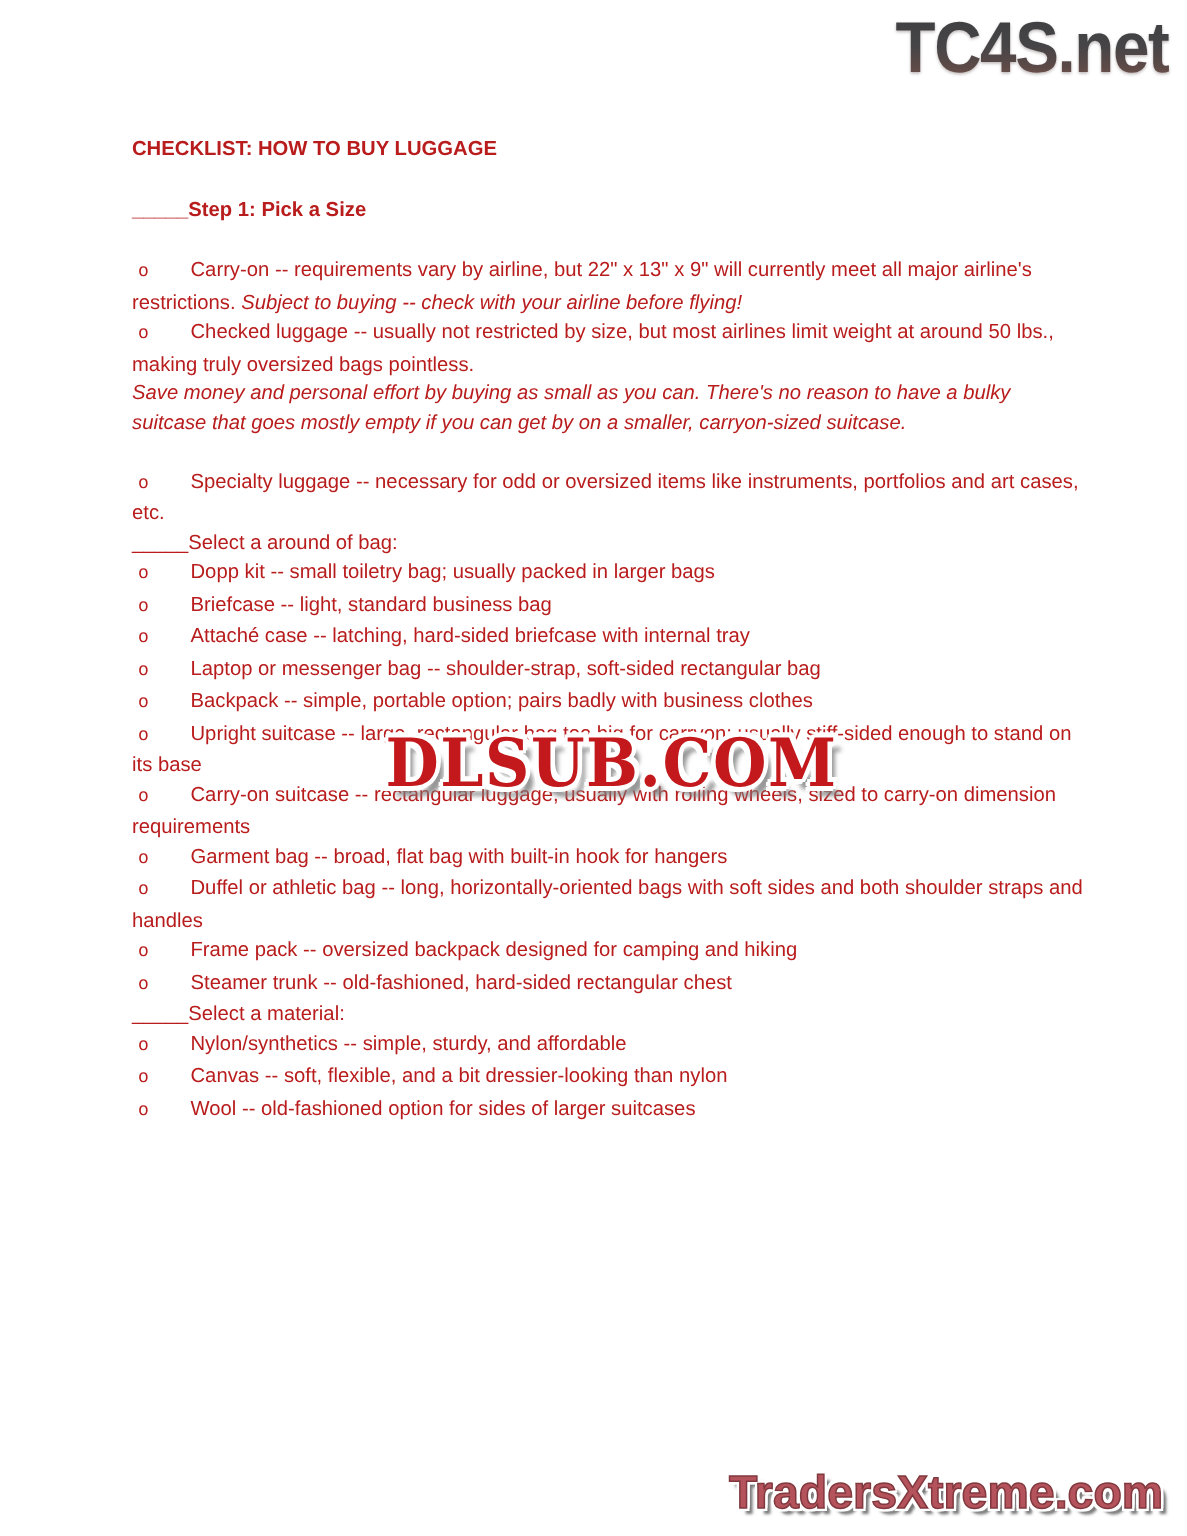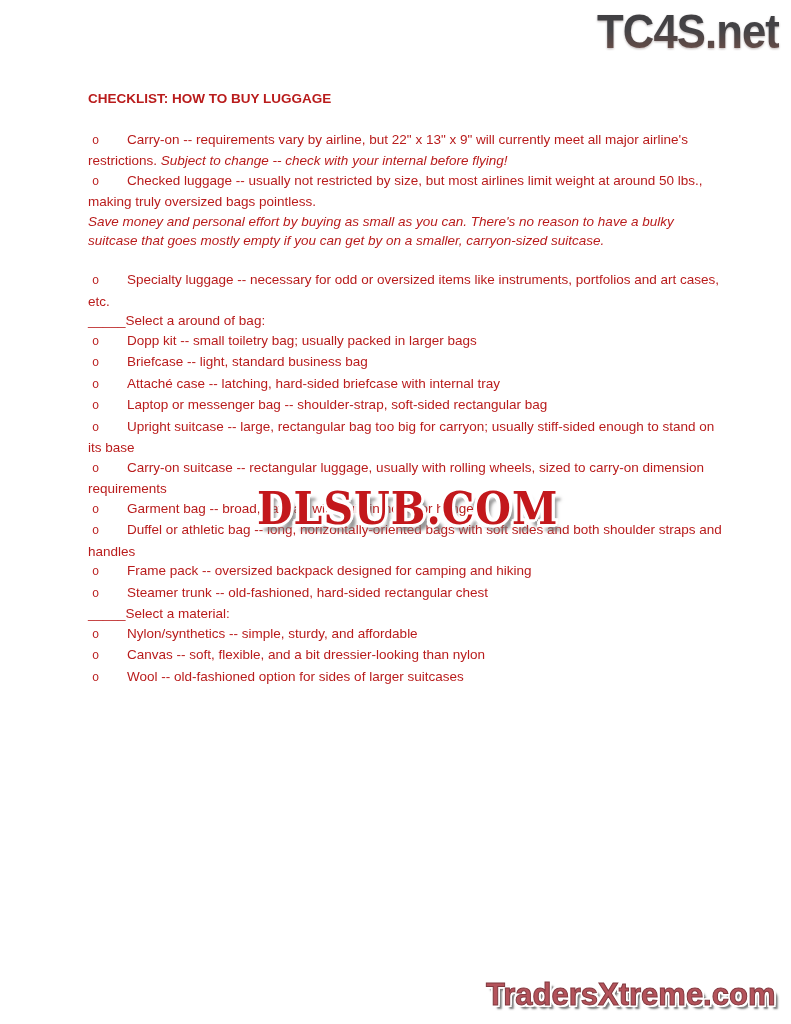--- a/index.html
+++ b/index.html
@@ -91,37 +91,39 @@
 </style>
 </head>
 <body>
 
 <div class="page">
 
   <div class="content">
 
     <div class="blk gap bold">CHECKLIST: HOW TO BUY LUGGAGE</div>
 
+    <div class="blk gap bold">_____Step 1: Pick a Size</div>
 
 
-    <div class="blk li"><span class="marker">o</span><span>Carry-on -- requirements vary by airline, but 22" x 13" x 9" will currently meet all major airline's restrictions. </span><span class="it">Subject to change -- check with your internal before flying!</span></div>
+    <div class="blk li"><span class="marker">o</span><span>Carry-on -- requirements vary by airline, but 22" x 13" x 9" will currently meet all major airline's restrictions. </span><span class="it">Subject to buying -- check with your airline before flying!</span></div>
 
     <div class="blk li"><span class="marker">o</span><span>Checked luggage -- usually not restricted by size, but most airlines limit weight at around 50 lbs., making truly oversized bags pointless.</span></div>
 
     <div class="blk it">Save money and personal effort by buying as small as you can. There's no reason to have a bulky suitcase that goes mostly empty if you can get by on a smaller, carryon-sized suitcase.</div>
 
     <div class="blk li"><span class="marker">o</span><span>Specialty luggage -- necessary for odd or oversized items like instruments, portfolios and art cases, etc.</span></div>
 
 
     <div>_____Select a around of bag:</div>
 
     <div class="li"><span class="marker">o</span><span>Dopp kit -- small toiletry bag; usually packed in larger bags</span></div>
     <div class="li"><span class="marker">o</span><span>Briefcase -- light, standard business bag</span></div>
     <div class="li"><span class="marker">o</span><span>Attaché case -- latching, hard-sided briefcase with internal tray</span></div>
     <div class="li"><span class="marker">o</span><span>Laptop or messenger bag -- shoulder-strap, soft-sided rectangular bag</span></div>
+    <div class="li"><span class="marker">o</span><span>Backpack -- simple, portable option; pairs badly with business clothes</span></div>
     <div class="li"><span class="marker">o</span><span>Upright suitcase -- large, rectangular bag too big for carryon; usually stiff-sided enough to stand on its base</span></div>
     <div class="li"><span class="marker">o</span><span>Carry-on suitcase -- rectangular luggage, usually with rolling wheels, sized to carry-on dimension requirements</span></div>
     <div class="li"><span class="marker">o</span><span>Garment bag -- broad, flat bag with built-in hook for hangers</span></div>
     <div class="li"><span class="marker">o</span><span>Duffel or athletic bag -- long, horizontally-oriented bags with soft sides and both shoulder straps and handles</span></div>
     <div class="li"><span class="marker">o</span><span>Frame pack -- oversized backpack designed for camping and hiking</span></div>
     <div class="li blk"><span class="marker">o</span><span>Steamer trunk -- old-fashioned, hard-sided rectangular chest</span></div>
 
     <div>_____Select a material:</div>
 
     <div class="li"><span class="marker">o</span><span>Nylon/synthetics -- simple, sturdy, and affordable</span></div>

